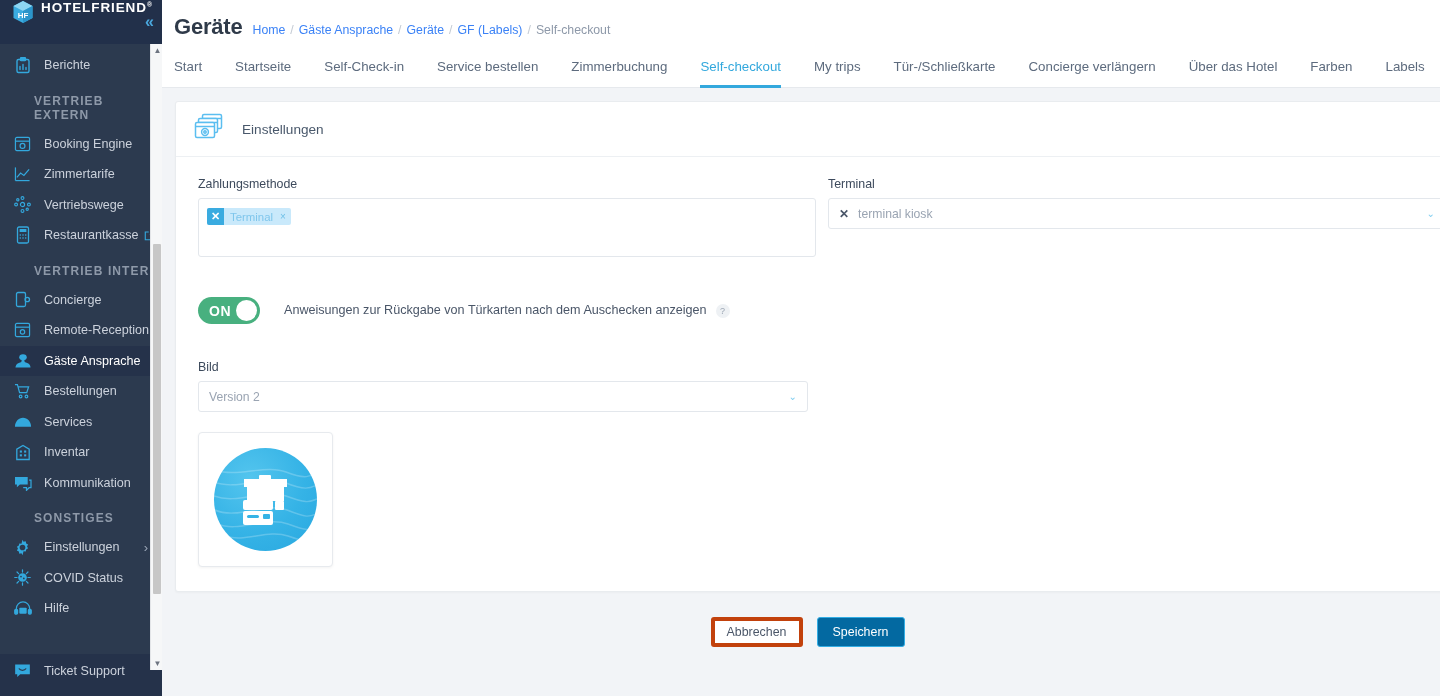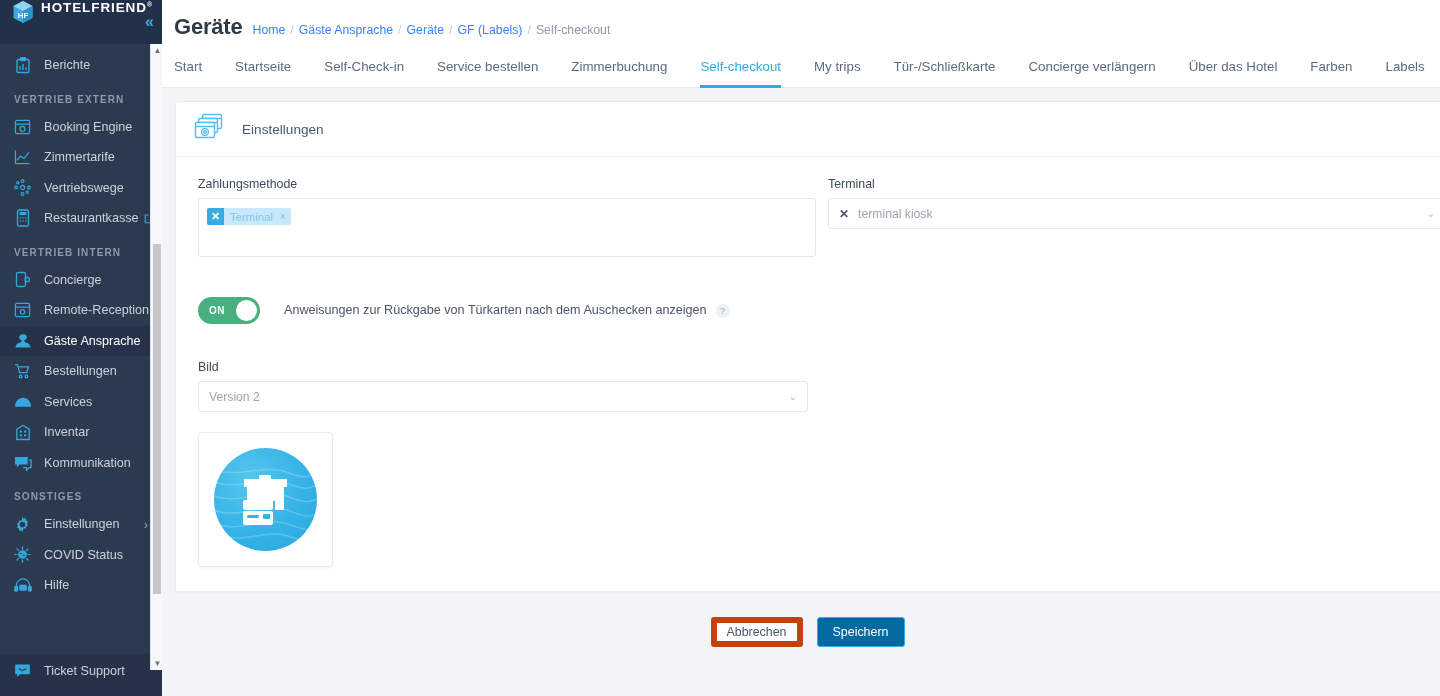--- a/index.html
+++ b/index.html
@@ -62,25 +62,26 @@
     display: flex; align-items: center; justify-content: center;
     color: #33a8dd;
   }
   .nav-item .ico svg { display:block; }
   .nav-label { flex: 1 1 auto; }
   .ext-ico { color:#33a8dd; margin-left:5px; display:inline-flex; }
   .chev-right { color:#9aa6b6; font-size: 13px; margin-right: 14px; }
 
   .nav-section {
     color: #8e99a9;
-    font-size: 10px;
+    font-size: 12px;
     font-weight: bold;
     letter-spacing: 1.1px;
     padding: 13px 0 7px 14px;
     text-transform: uppercase;
+    margin-left: 20px;
   }
 
   
   .sb-track {
     position: absolute; right: 0px; top: 44px;
     width: 12px; height: 626px;
     background: #f6f7f8;
     border-left: 1px solid #e3e5e8;
   }
   .sb-arrow-up, .sb-arrow-dn {
@@ -203,21 +204,21 @@
   .caret { color:#7fcdf0; font-size:10px; }
 
   .toggle-row { display:flex; align-items:center; margin-top: 40px; }
   .toggle {
     width: 62px; height: 27px; border-radius: 14px;
     background: #48b07f; position: relative; cursor: pointer;
     display:flex; align-items:center;
     flex: 0 0 62px;
   }
   .toggle-txt {
-    color:#fff; font-size:10px; font-weight:bold; letter-spacing:0.5px;
+    color:#fff; font-size:14px; font-weight:bold; letter-spacing:0.5px;
     margin-left: 11px;
   }
   .toggle-knob {
     position:absolute; right:3px; top:3px;
     width:21px; height:21px; border-radius:50%;
     background:#fff;
   }
   .toggle-label { margin-left:24px; font-size:12.6px; color:#4a5668; }
   .help-dot {
     width:14px; height:14px; border-radius:50%;
@@ -247,21 +248,21 @@
 
   .actions {
     display:flex; justify-content:center; align-items:center;
     gap: 14px; margin-top: 25px; padding-left: 13px;
   }
   .btn {
     height: 30px; border-radius:3px; font-size:12.4px;
     display:flex; align-items:center; justify-content:center;
     cursor:pointer; padding: 0 18px;
   }
-  .btn-cancel { background:#fff; border:6px solid #c2410c; color:#4a5668; width:92px; }
+  .btn-cancel { background:#fff; border:4px solid #c2410c; color:#4a5668; width:92px; }
   .btn-save { background:#0369a1; color:#fff; border:1px solid #33ade4; width:88px; font-weight:400; }
 </style>
 </head>
 <body>
 
 <div class="app">
 
   <aside class="sidebar">
 
     <div class="logo-bar">

